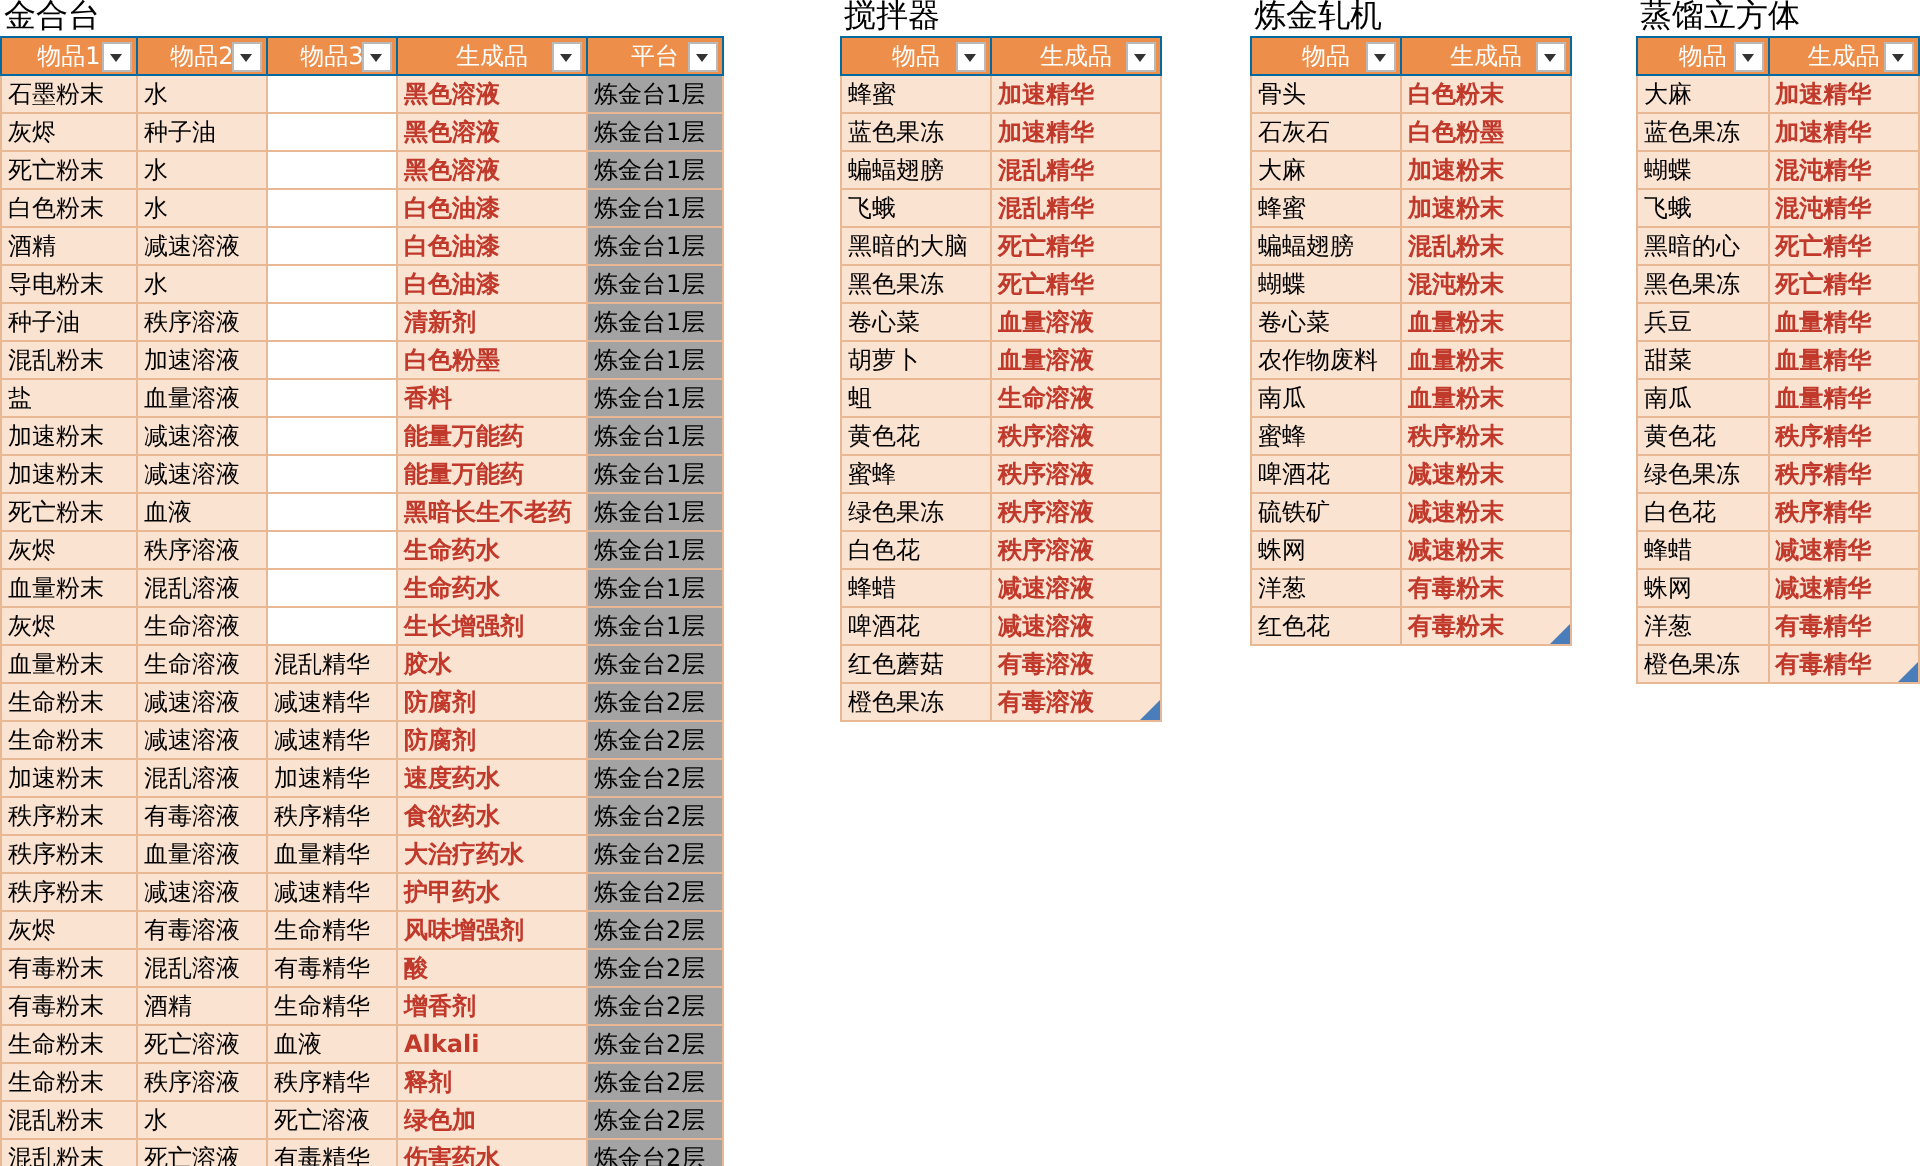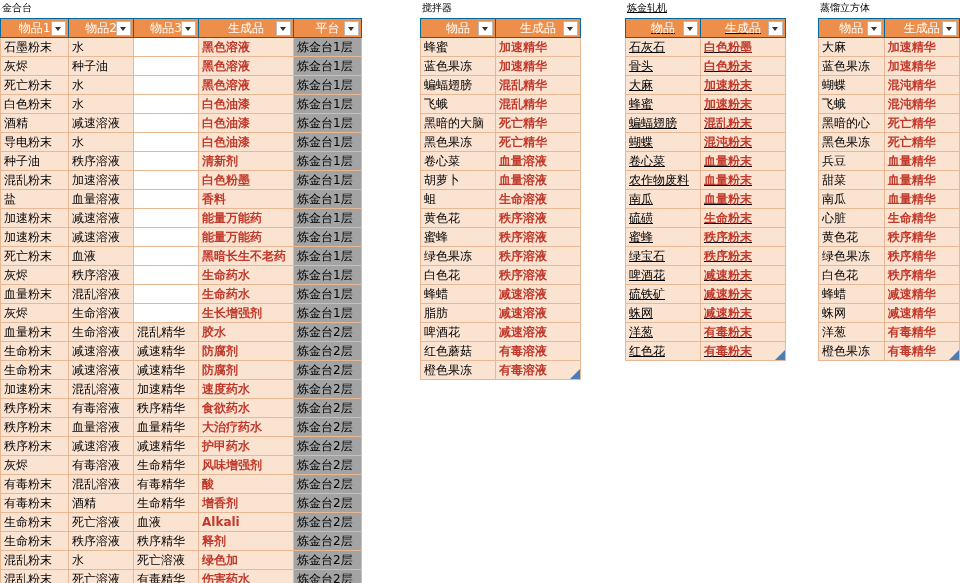--- a/index.html
+++ b/index.html
@@ -5,21 +5,21 @@
   html,body{margin:0;padding:0;background:#ffffff;}
   body{
     font-family:"DejaVu Sans","Liberation Sans",sans-serif;
     font-size:12px;
     color:#000;
     width:960px;height:583px;overflow:hidden;
   }
   .sheet{position:relative;width:960px;height:583px;}
   .block{position:absolute;top:0;}
   .block-title{
-    font-size:10px;
+    font-size:16px;
     padding:1px 2px 2px 2px;
     height:15px;
     line-height:14px;
     white-space:nowrap;
     color:#000;
   }
   table{border-collapse:collapse;table-layout:fixed;}
   th,td{
     border:1px solid #e8b894;
     height:18px;
@@ -366,61 +366,57 @@
           </tr>
           <tr>
             <td class="item">白色花</td>
             <td class="prod">秩序溶液</td>
           </tr>
           <tr>
             <td class="item">蜂蜡</td>
             <td class="prod">减速溶液</td>
           </tr>
           <tr>
-            <td class="item">脂肪</td>
-            <td class="prod">减速溶液</td>
-          </tr>
-          <tr>
             <td class="item">啤酒花</td>
             <td class="prod">减速溶液</td>
           </tr>
           <tr>
             <td class="item">红色蘑菇</td>
             <td class="prod">有毒溶液</td>
           </tr>
           <tr>
             <td class="item">橙色果冻</td>
             <td class="prod corner">有毒溶液</td>
           </tr>
         </tbody>
       </table>
     </div>
-    <div class="block" style="left: 625px; text-decoration: underline;">
+    <div class="block" style="left: 625px;">
       <div class="block-title">炼金轧机</div>
       <table>
         <colgroup>
           <col style="width: 75px;">
           <col style="width: 85px;">
         </colgroup>
         <thead>
           <tr>
             <th><span>物品</span><span class="filter"></span></th>
             <th><span>生成品</span><span class="filter"></span></th>
           </tr>
         </thead>
         <tbody>
           <tr>
+            <td class="item">骨头</td>
+            <td class="prod">白色粉末</td>
+          </tr>
+          <tr>
             <td class="item">石灰石</td>
             <td class="prod">白色粉墨</td>
           </tr>
           <tr>
-            <td class="item">骨头</td>
-            <td class="prod">白色粉末</td>
-          </tr>
-          <tr>
             <td class="item">大麻</td>
             <td class="prod">加速粉末</td>
           </tr>
           <tr>
             <td class="item">蜂蜜</td>
             <td class="prod">加速粉末</td>
           </tr>
           <tr>
             <td class="item">蝙蝠翅膀</td>
             <td class="prod">混乱粉末</td>
@@ -435,29 +431,21 @@
           </tr>
           <tr>
             <td class="item">农作物废料</td>
             <td class="prod">血量粉末</td>
           </tr>
           <tr>
             <td class="item">南瓜</td>
             <td class="prod">血量粉末</td>
           </tr>
           <tr>
-            <td class="item">硫磺</td>
-            <td class="prod">生命粉末</td>
-          </tr>
-          <tr>
             <td class="item">蜜蜂</td>
-            <td class="prod">秩序粉末</td>
-          </tr>
-          <tr>
-            <td class="item">绿宝石</td>
             <td class="prod">秩序粉末</td>
           </tr>
           <tr>
             <td class="item">啤酒花</td>
             <td class="prod">减速粉末</td>
           </tr>
           <tr>
             <td class="item">硫铁矿</td>
             <td class="prod">减速粉末</td>
           </tr>
@@ -520,24 +508,20 @@
           </tr>
           <tr>
             <td class="item">甜菜</td>
             <td class="prod">血量精华</td>
           </tr>
           <tr>
             <td class="item">南瓜</td>
             <td class="prod">血量精华</td>
           </tr>
           <tr>
-            <td class="item">心脏</td>
-            <td class="prod">生命精华</td>
-          </tr>
-          <tr>
             <td class="item">黄色花</td>
             <td class="prod">秩序精华</td>
           </tr>
           <tr>
             <td class="item">绿色果冻</td>
             <td class="prod">秩序精华</td>
           </tr>
           <tr>
             <td class="item">白色花</td>
             <td class="prod">秩序精华</td>

